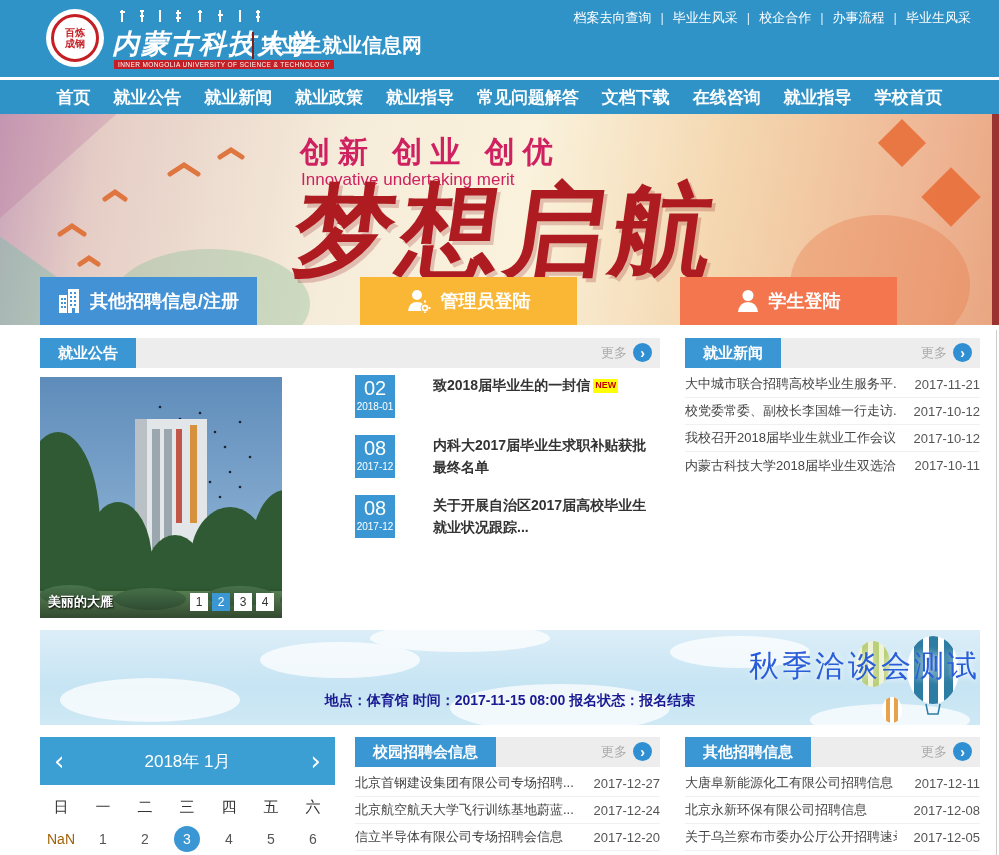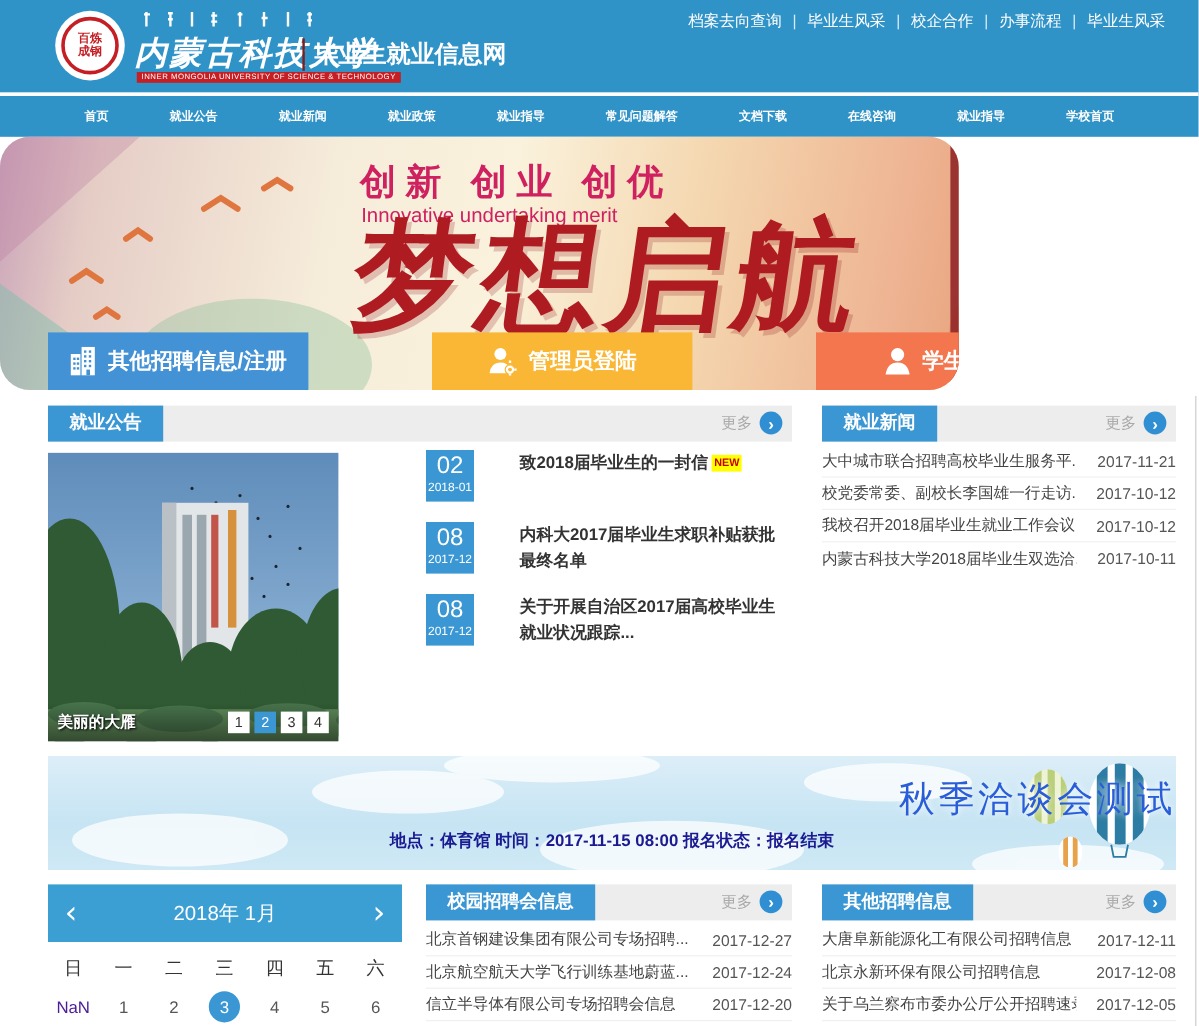--- a/index.html
+++ b/index.html
@@ -23,25 +23,25 @@
                 border-left:2px solid #7f1d1d; padding-left:8px; white-space:nowrap; }
   .top-links { position:absolute; right:28px; top:9px; display:flex; list-style:none; }
   .top-links li { color:#fff; font-size:13px; cursor:pointer; white-space:nowrap; }
   .top-links li::after { content:"|"; margin:0 9px; color:#d7ecf7; }
   .top-links li:last-child::after { content:""; margin:0; }
 
   
   .navbar { position:absolute; left:0; top:77px; width:999px; height:37px; background:var(--header_blue,#3093c7);
             border-top:3px solid #fff; display:flex; align-items:center; justify-content:space-around;
             padding:0 45px; list-style:none; }
-  .navbar li { color:#fff; font-size:10px; font-weight:bold; cursor:pointer; white-space:nowrap; }
-
-  
-  .banner { position:absolute; left:0; top:114px; width:799px; height:211px; overflow:hidden;
-            background:linear-gradient(100deg,#c9a3b8 0%,#e5cdc6 10%,#f6ecda 34%,#faf2dc 52%,#f4d6ae 72%,#eeb392 92%,#e8a57f 100%);border-radius:25px; }
+  .navbar li { color:#fff; font-size:17px; font-weight:bold; cursor:pointer; white-space:nowrap; }
+
+  
+  .banner { position:absolute; left:0; top:114px; width:999px; height:211px; overflow:hidden;
+            background:linear-gradient(100deg,#c9a3b8 0%,#e5cdc6 10%,#f6ecda 34%,#faf2dc 52%,#f4d6ae 72%,#eeb392 92%,#e8a57f 100%); }
   .banner .tri-left { position:absolute; left:-40px; top:-30px; width:0; height:0;
             border-left:190px solid rgba(186,120,160,.30); border-bottom:170px solid transparent; }
   .banner .tri-teal { position:absolute; left:-30px; bottom:-40px; width:0; height:0;
             border-bottom:150px solid rgba(120,190,170,.45); border-right:210px solid transparent; }
   .banner .blob { position:absolute; border-radius:50%; }
   .banner-edge { position:absolute; right:0; top:0; width:7px; height:100%; background:#8c1f22; opacity:.85; }
   .slogan-cn { position:absolute; left:300px; top:18px; font-size:30px; font-weight:bold;
                color:var(--slogan_pink,#cf2060); letter-spacing:8px; white-space:nowrap; }
   .slogan-en { position:absolute; left:301px; top:56px; font-size:17px; color:var(--slogan_pink,#cf2060); white-space:nowrap; }
   .headline { position:absolute; left:295px; top:64px; font-size:100px; line-height:1.05; font-weight:900;
@@ -110,21 +110,21 @@
   .calendar { position:absolute; left:40px; top:737px; width:295px; }
   .cal-head { height:48px; background:#3b9fd3; display:flex; align-items:center; justify-content:space-between;
               padding:0 14px; }
   .cal-arrow { color:#fff; font-size:26px; line-height:1; cursor:pointer; font-family:"DejaVu Sans",sans-serif; }
   .cal-title { color:#fff; font-size:17px; }
   .cal-grid { display:flex; list-style:none; margin-top:13px; }
   .cal-grid li { flex:0 0 42px; text-align:center; }
   .cal-week li { font-size:15px; color:#333; }
   .cal-days { margin-top:14px; }
   .cal-days li { font-size:14px; color:#555; cursor:pointer; }
-  .cal-days li.muted { color:#4c1d95; }
+  .cal-days li.muted { color:#a16207; }
   .cal-days li.active { position:relative; color:#fff; }
   .cal-days li.active::before { content:""; position:absolute; left:50%; top:50%; transform:translate(-50%,-50%);
               width:26px; height:26px; border-radius:50%; background:var(--accent_blue,#3b97d3); z-index:-1; }
   .cal-days li.active { z-index:0; }
 
   .page-right-border { position:absolute; left:996px; top:330px; width:1px; height:525px; background:#ccc; }
 
   
   #ann-head { left:40px; top:338px; width:620px; }
   #news-head { left:685px; top:338px; width:295px; }

